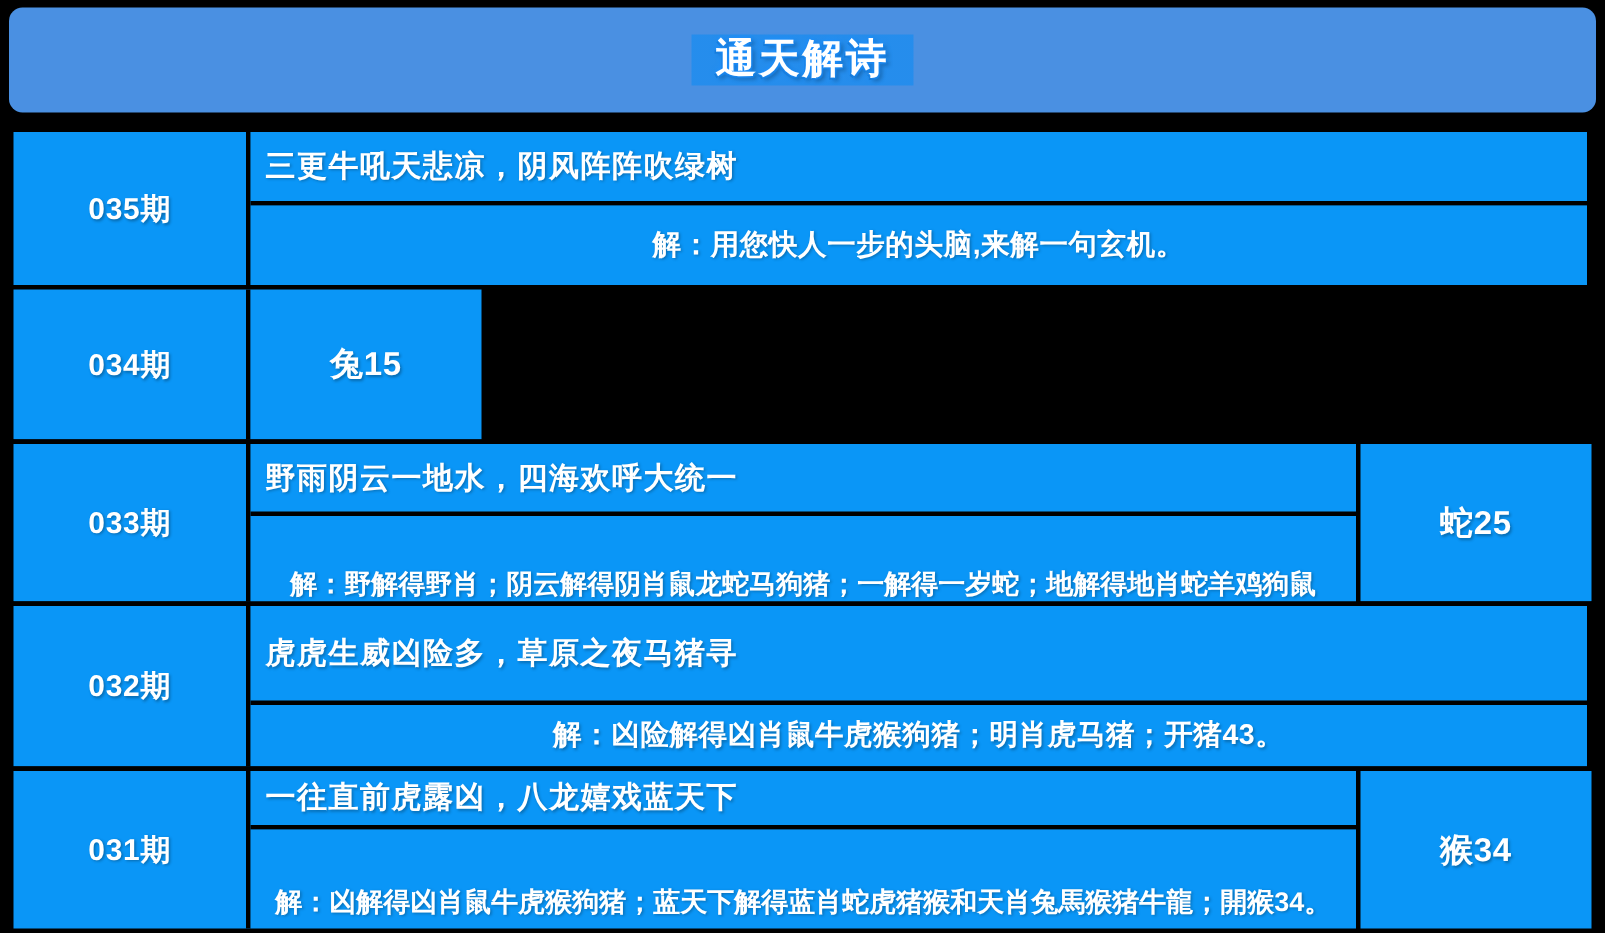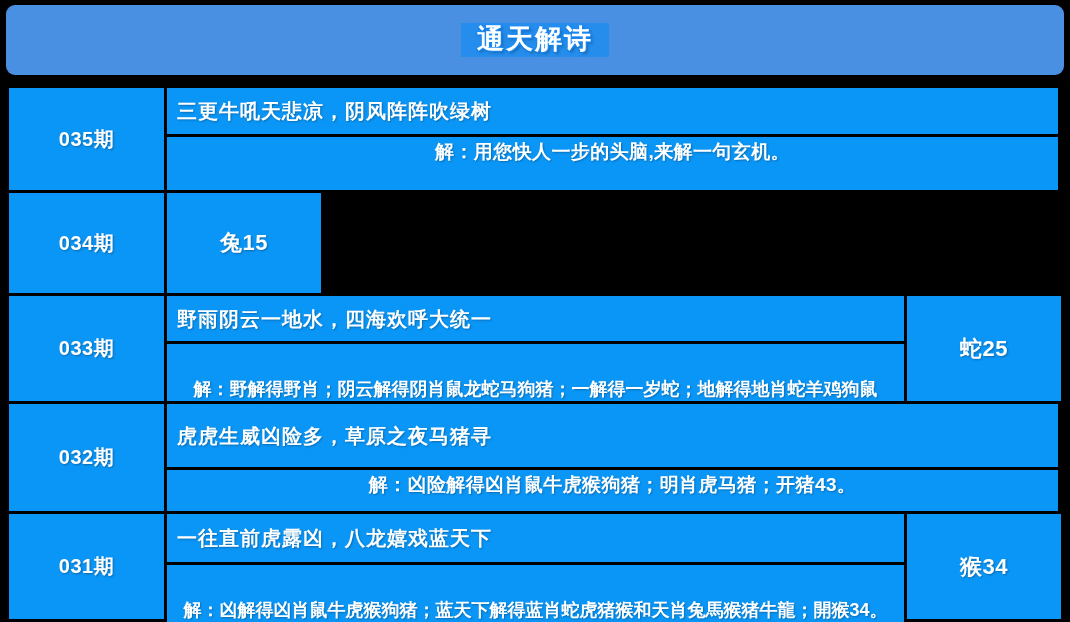--- a/index.html
+++ b/index.html
@@ -115,36 +115,37 @@
     display: flex;
     align-items: center;
     box-sizing: border-box;
     border-bottom: 3px solid #000000;
     padding: 3px 10px;
   }
   .r1 .poem { height: 49px; }
   .r2 .poem { height: 48px; }
   .r3 .poem { height: 48px; }
   .r4 .poem { height: 66px; }
-  .r5 .poem { height: 51px; }
+  .r5 .poem { height: 39px; }
 
   .poem-text {
     color: #ffffff;
     font-size: 20px;
     font-weight: bold;
     letter-spacing: 1px;
     text-shadow: 1px 1px 2px rgba(0,0,0,0.28);
     text-align: center;
     line-height: 1.2;
   }
 
   .explain {
     flex: 1 1 auto;
     background: #0a96f7;
     display: flex;
+    align-items: center;
     justify-content: center;
     box-sizing: border-box;
     padding: 2px 12px;
   }
 
   .explain-text {
     color: #ffffff;
     font-size: 19px;
     font-weight: bold;
     letter-spacing: 0.4px;

